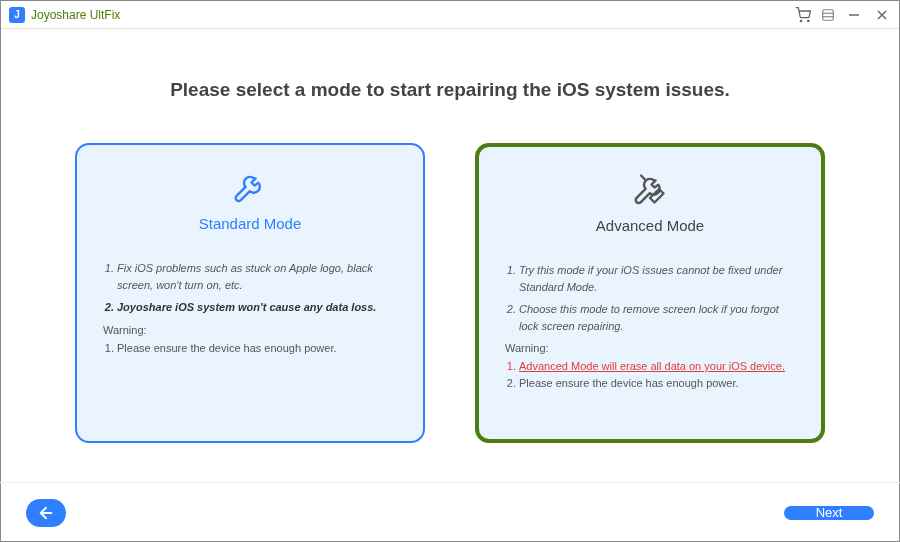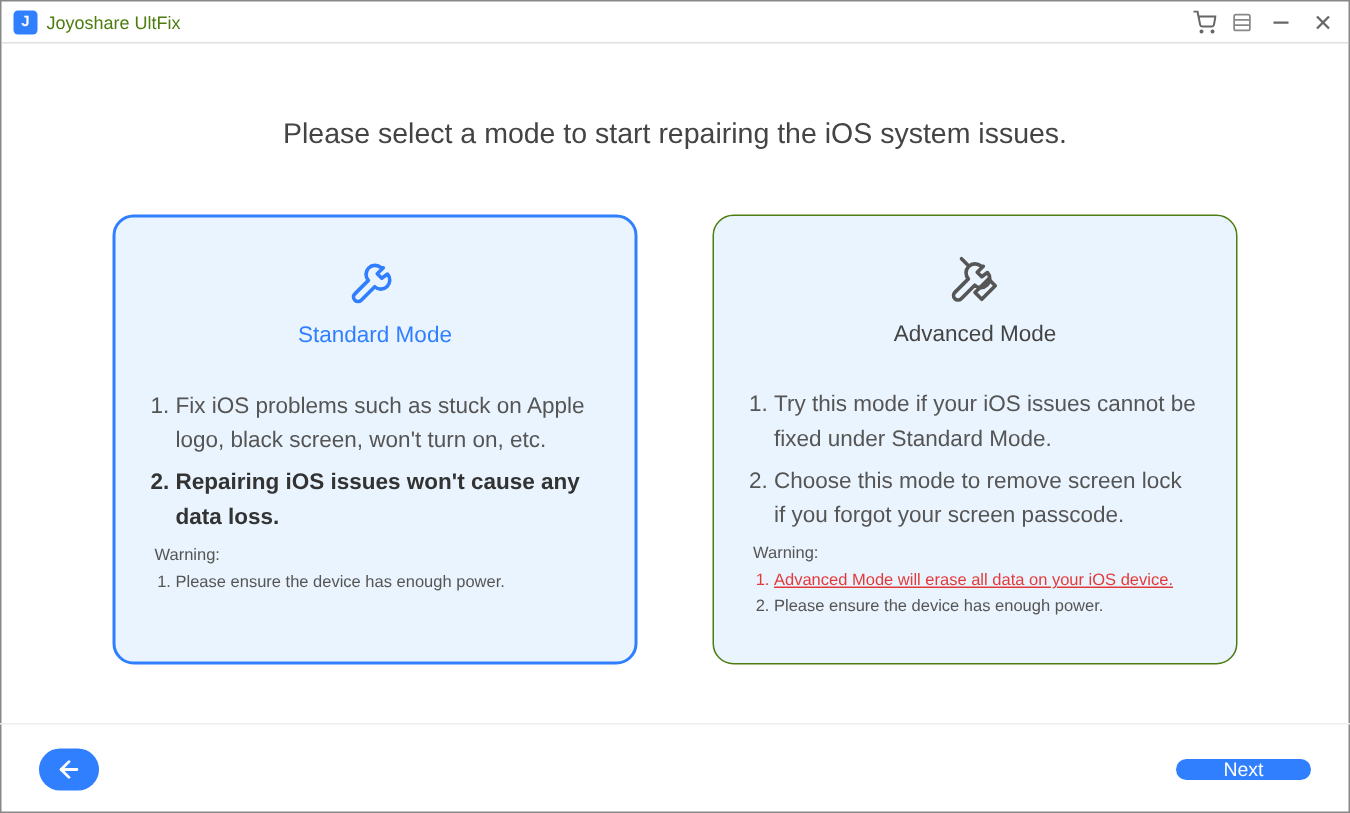--- a/index.html
+++ b/index.html
@@ -52,21 +52,21 @@
     .cart-icon { color: #f5a623; }
     .win-btn { width: 18px; height: 18px; }
     .content {
       padding: 50px 60px 20px;
       height: calc(100% - 28px - 60px);
     }
     .main-title {
       text-align: center;
       font-size: 19px;
       color: #444;
-      font-weight: 400;
+      font-weight: 700;
       margin-bottom: 42px;
     }
     .mode-cards {
       display: flex;
       gap: 50px;
       justify-content: center;
     }
     .mode-card {
       width: 350px;
       height: 300px;
@@ -74,43 +74,44 @@
       padding: 18px 26px;
       cursor: pointer;
       position: relative;
     }
     .mode-card.selected {
       background: #eaf4fe;
       border: 2px solid #2f7fff;
     }
     .mode-card.unselected {
       background: #eaf4fe;
-      border: 1px solid #4d7c0f;
+      border: 4px solid #4d7c0f;
     }
     .mode-icon {
       display: flex;
       justify-content: center;
       margin-top: 6px;
       margin-bottom: 10px;
     }
     .mode-card.selected .mode-icon svg { stroke: #2f7fff; }
     .mode-card.unselected .mode-icon svg { stroke: #555; }
     .mode-title {
       text-align: center;
       font-size: 15px;
       font-weight: 500;
       margin-bottom: 28px;
     }
     .mode-card.selected .mode-title { color: #2f7fff; }
     .mode-card.unselected .mode-title { color: #444; }
     .mode-list {
-      font-size: 15px;
+      font-size: 11px;
       color: #555;
       line-height: 1.5;
       padding-left: 14px;
+      font-style: italic;
     }
     .mode-list li { margin-bottom: 6px; }
     .mode-list .bold { font-weight: 600; color: #333; }
     .mode-warning {
       font-size: 11px;
       color: #555;
       margin-top: 8px;
       margin-bottom: 4px;
     }
     .warning-list {
@@ -198,39 +199,39 @@
 
     <div class="mode-card selected">
       <div class="mode-icon">
         <svg width="36" height="36" viewBox="0 0 24 24" fill="none" stroke-width="1.6" stroke-linecap="round" stroke-linejoin="round">
           <path d="M14.7 6.3a4 4 0 0 0-5.65 5.65l-6 6a2 2 0 1 0 2.83 2.83l6-6a4 4 0 0 0 5.65-5.65L15 11l-2-2 2.7-2.7z"></path>
         </svg>
       </div>
       <div class="mode-title">Standard Mode</div>
       <ol class="mode-list">
         <li>Fix iOS problems such as stuck on Apple logo, black screen, won't turn on, etc.</li>
-        <li class="bold">Repairing iOS issues won't cause any data loss.</li>
+        <li class="bold">Joyoshare iOS system won't cause any data loss.</li>
       </ol>
       <div class="mode-warning">Warning:</div>
       <ol class="warning-list">
         <li>Please ensure the device has enough power.</li>
       </ol>
     </div>
 
     <div class="mode-card unselected">
       <div class="mode-icon">
         <svg width="36" height="36" viewBox="0 0 24 24" fill="none" stroke-width="1.6" stroke-linecap="round" stroke-linejoin="round">
           <path d="M14.7 6.3a4 4 0 0 0-5.65 5.65l-6 6a2 2 0 1 0 2.83 2.83l6-6a4 4 0 0 0 5.65-5.65L15 11l-2-2 2.7-2.7z"></path>
           <path d="M6 3l3 3M15 21l6-6-3-3-6 6z"></path>
         </svg>
       </div>
       <div class="mode-title">Advanced Mode</div>
       <ol class="mode-list">
         <li>Try this mode if your iOS issues cannot be fixed under Standard Mode.</li>
-        <li>Choose this mode to remove screen lock if you forgot your screen passcode.</li>
+        <li>Choose this mode to remove screen lock if you forgot lock screen repairing.</li>
       </ol>
       <div class="mode-warning">Warning:</div>
       <ol class="warning-list">
         <li class="danger">Advanced Mode will erase all data on your iOS device.</li>
         <li>Please ensure the device has enough power.</li>
       </ol>
     </div>
 
   </div>
 </div>

